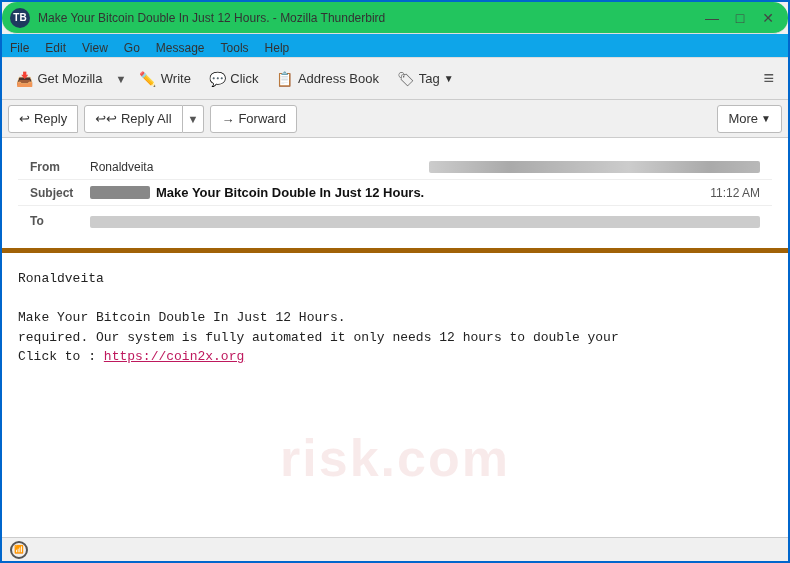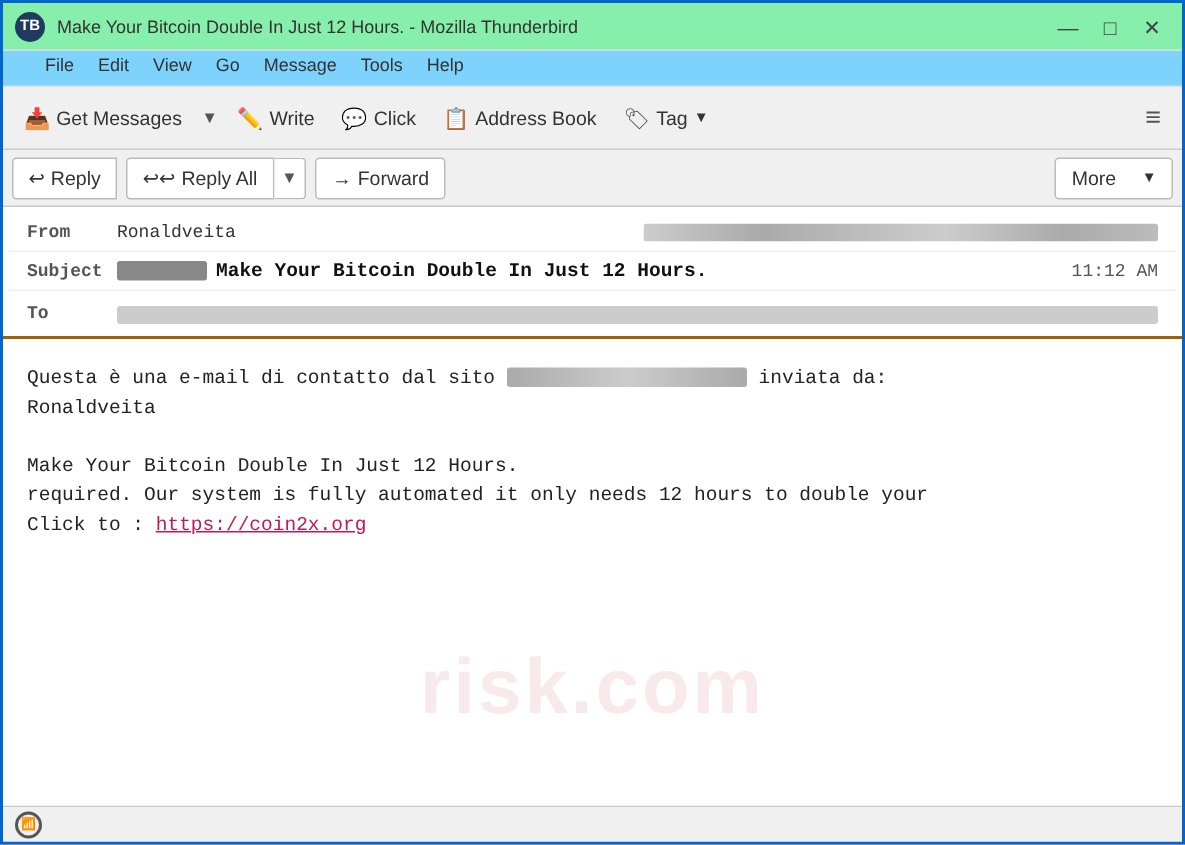--- a/index.html
+++ b/index.html
@@ -18,27 +18,28 @@
       width: 790px;
       height: 563px;
       background: #f0f0f0;
       border: 2px solid #0066cc;
       display: flex;
       flex-direction: column;
       position: relative;
     }
     
     .title-bar {
-      background: #86efac;
+      background: #22c55e;
       height: 32px;
       display: flex;
       align-items: center;
       padding: 0 8px;
       border-bottom: 1px solid #ddd;
       user-select: none;
+      border-radius: 15px;
     }
     .title-bar-icon {
       width: 20px;
       height: 20px;
       background: #1e3a5f;
       border-radius: 50%;
       margin-right: 8px;
       display: flex;
       align-items: center;
       justify-content: center;
@@ -63,25 +64,25 @@
       cursor: pointer;
       font-size: 14px;
       color: #444;
       display: flex;
       align-items: center;
       justify-content: center;
       border-radius: 3px;
     }
     
     .menu-bar {
-      background: #7dd3fc;
+      background: #0ea5e9;
       height: 24px;
       display: flex;
-      align-items: flex-start;
-      padding: 0 20px;
+      align-items: flex-end;
+      padding: 0 0;
       border-bottom: 1px solid #ddd;
     }
     .menu-item {
       padding: 2px 8px;
       font-size: 12px;
       color: #333;
       cursor: pointer;
       border-radius: 3px;
     }
     
@@ -173,36 +174,35 @@
     .reply-btn-group {
       display: flex;
     }
     .reply-btn-group .action-btn {
       border-radius: 3px 0 0 3px;
     }
     .action-spacer { flex: 1; }
     .more-btn {
       display: flex;
       align-items: center;
-      gap: 17px;
+      gap: 3px;
       padding: 4px 10px;
       background: #fff;
       border: 1px solid #bbb;
       cursor: pointer;
       font-size: 13px;
       color: #333;
       border-radius: 3px;
       height: 28px;
     }
     
     .email-header {
       background: white;
-      padding: 4px;
-      border-bottom: 2px solid #a16207;
-      font-family: Liberation Mono, monospace;
+      padding: 16px;
+      border-bottom: 5px solid #a16207;
     }
     .email-header-row {
       display: flex;
       align-items: center;
       padding: 4px 12px;
       border-bottom: 1px solid #eee;
       min-height: 26px;
     }
     .email-header-row:last-child { border-bottom: none; align-items: flex-end; }
     .header-label {
@@ -339,21 +339,21 @@
     <span class="menu-item">View</span>
     <span class="menu-item">Go</span>
     <span class="menu-item">Message</span>
     <span class="menu-item">Tools</span>
     <span class="menu-item">Help</span>
   </div>
 
   <div class="toolbar">
     <button class="toolbar-btn">
       <span class="btn-icon">📥</span>
-      <span>Get Messages</span>
+      <span>Get Mozilla</span>
     </button>
     <button class="toolbar-dropdown">▼</button>
 
     <button class="toolbar-btn">
       <span class="btn-icon">✏️</span>
       <span>Write</span>
     </button>
 
     <button class="toolbar-btn">
       <span class="btn-icon">💬</span>
@@ -412,25 +412,20 @@
       <span class="header-subject-bold">Make Your Bitcoin Double In Just 12 Hours.</span>
       <span class="header-timestamp">11:12 AM</span>
     </div>
     <div class="email-header-row">
       <span class="header-label">To</span>
       <span class="header-value blurred-sm"></span>
     </div>
   </div>
 
   <div class="email-body">
-    <p>
-      <span>Questa è una e-mail di contatto dal sito</span>
-      <span class="blurred-inline"></span>
-      <span>inviata da:</span>
-    </p>
     <p>Ronaldveita</p>
     <br>
     <p>Make Your Bitcoin Double In Just 12 Hours.</p>
     <p>required. Our system is fully automated it only needs 12 hours to double your</p>
     <p>
       <span>Click to : </span><a href="#">https://coin2x.org</a>
     </p>
     <div class="watermark">risk.com</div>
   </div>
 

